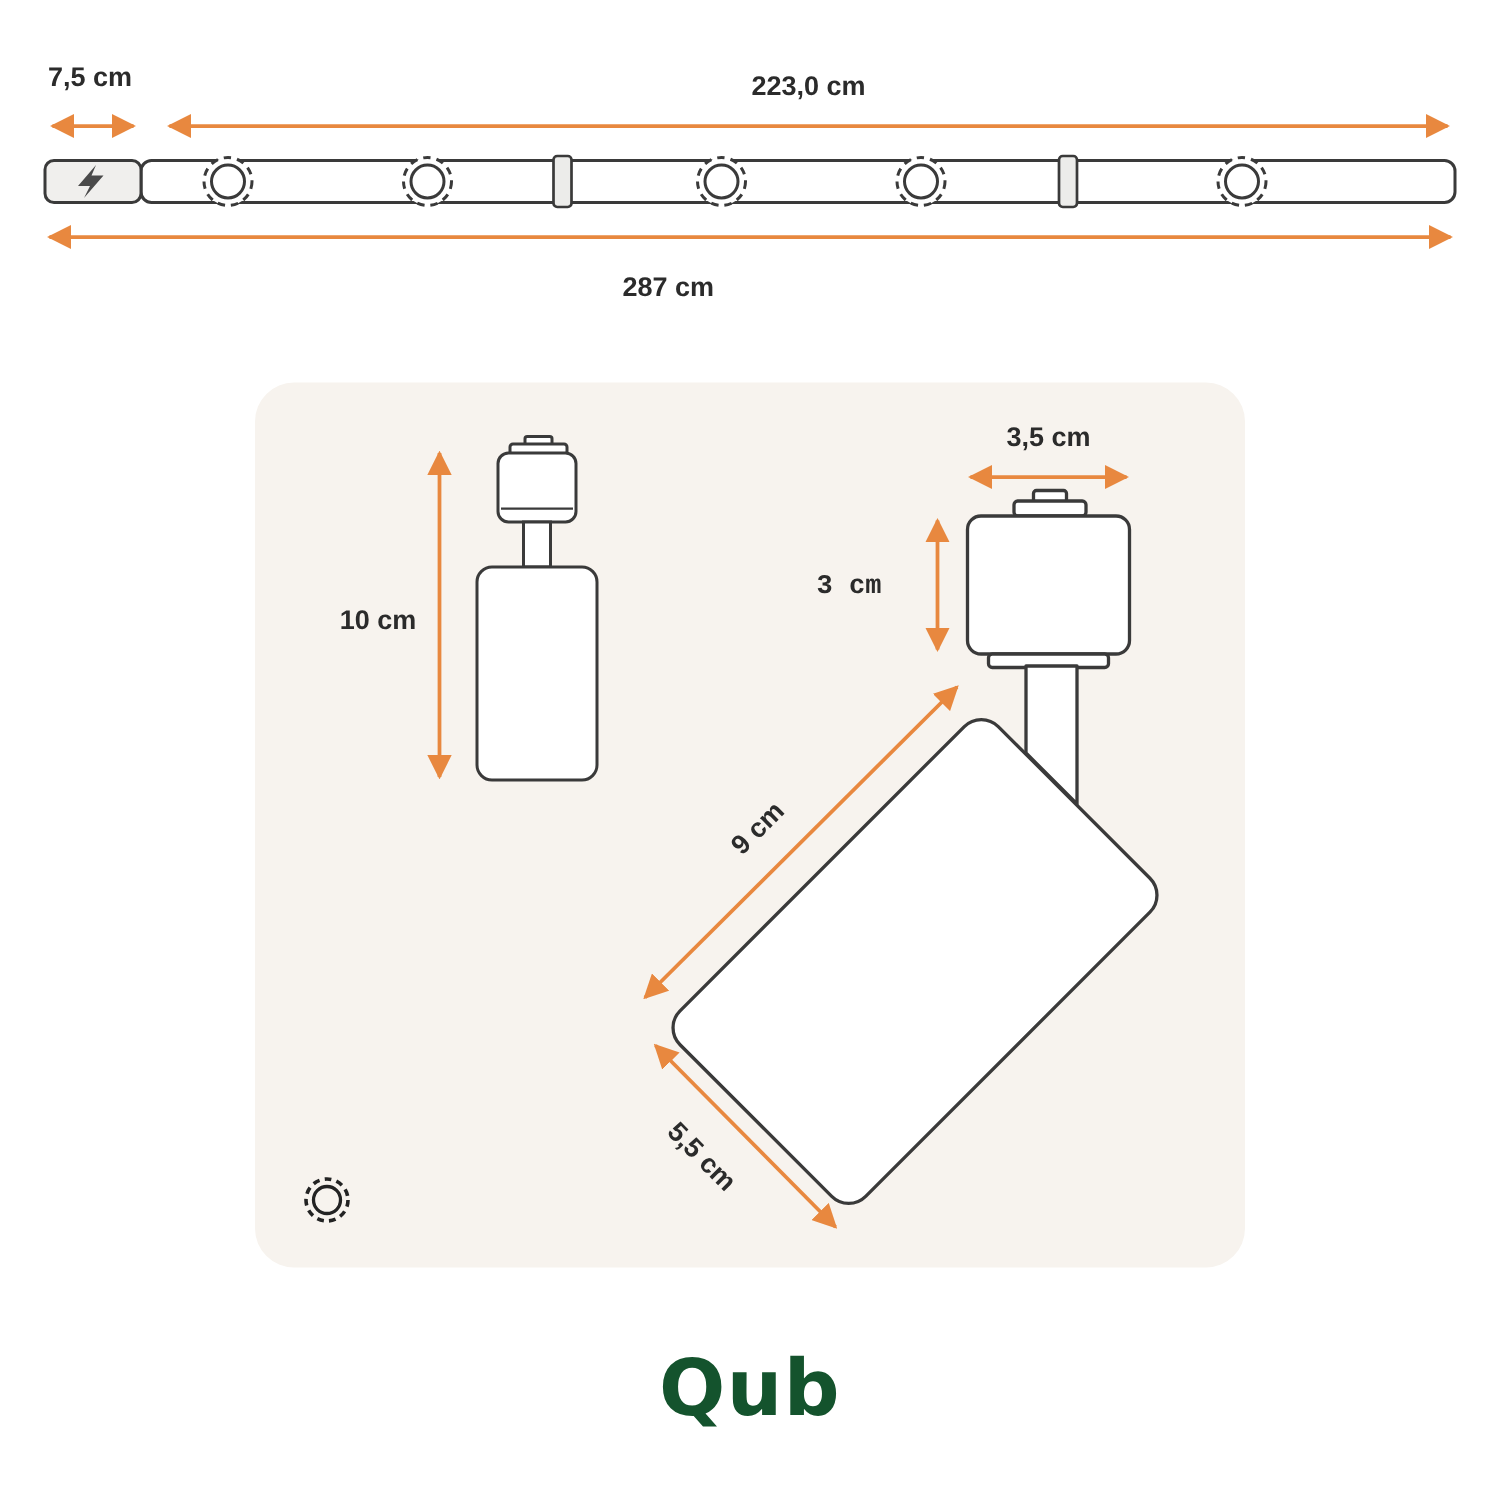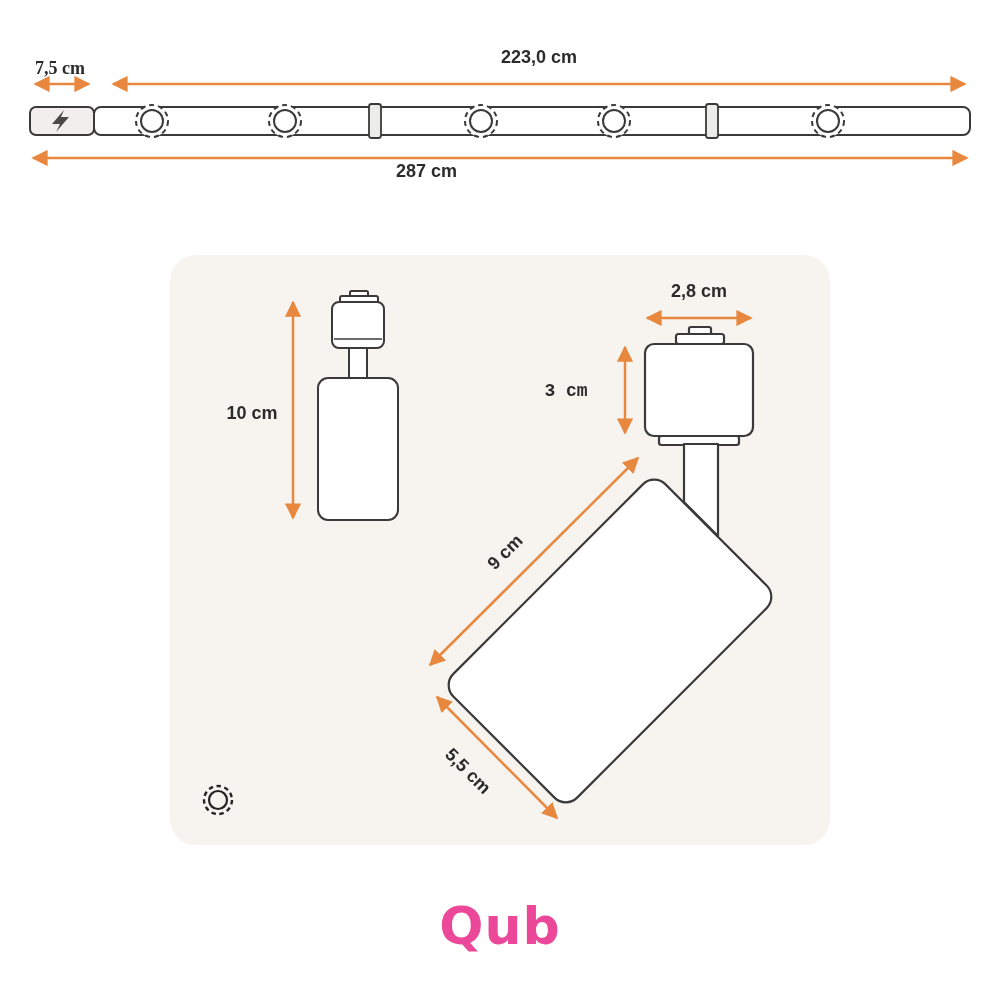--- a/index.html
+++ b/index.html
@@ -24,21 +24,21 @@
     position:absolute;left:170px;top:255px;width:660px;height:590px;
     background:#F7F3EE;border-radius:26px;
   }
   #panel-svg{position:absolute;left:0;top:0;}
   #logo{
     position:absolute;left:0;top:896px;width:1000px;
     text-align:center;
     font-family:"DejaVu Sans", sans-serif;
     font-weight:700;
     font-size:52px;
-    color:#ec4899;
+    color:#14532d;
     letter-spacing:1px;
   }
 </style>
 </head>
 <body>
 
 <svg id="top-svg" width="1000" height="220" viewBox="0 0 1000 220">
   <defs>
     <marker id="ahA" viewBox="0 0 10 10" refX="9" refY="5" markerWidth="6.5" markerHeight="6.5" orient="auto-start-reverse">
       <path d="M0,0 L10,5 L0,10 z" fill="#E8883F"></path>
@@ -119,29 +119,29 @@
 
     <line x1="267" y1="442" x2="387" y2="563" stroke="#E8883F" stroke-width="2.5" marker-start="url(#ahB)" marker-end="url(#ahB)"></line>
 
     <g>
       <circle cx="48" cy="545" r="14" fill="none" stroke="#232323" stroke-width="2.4" stroke-dasharray="4.5 3.5"></circle>
       <circle cx="48" cy="545" r="9" fill="none" stroke="#232323" stroke-width="2.2"></circle>
     </g>
   </svg>
 </div>
 
-<div class="label" style="left:16px;top:57px;width:88px;font-family:Liberation Serif, serif;">7,5 cm</div>
+<div class="label" style="left:16px;top:40px;width:88px;">7,5 cm</div>
 
 <div class="label" style="left:110px;top:46px;width:858px;">223,0 cm</div>
 
-<div class="label" style="left:0px;top:160px;width:853px;">287 cm</div>
+<div class="label" style="left:0px;top:180px;width:853px;padding-left:19px;">287 cm</div>
 
 <div class="label" style="left:206px;top:402px;width:92px;">10 cm</div>
 
-<div class="label" style="left:645px;top:280px;width:108px;">2,8 cm</div>
+<div class="label" style="left:645px;top:280px;width:108px;">3,5 cm</div>
 
 <div class="label" style="left:520px;top:380px;width:92px;font-family:Liberation Mono, monospace;">3 cm</div>
 
 <div class="label rot-neg45" style="left:455px;top:541px;width:100px;">9 cm</div>
 
 <div class="label rot-pos45" style="left:408px;top:760px;width:120px;">5,5 cm</div>
 
 <div id="logo">Qub</div>
 
 </body></html>

